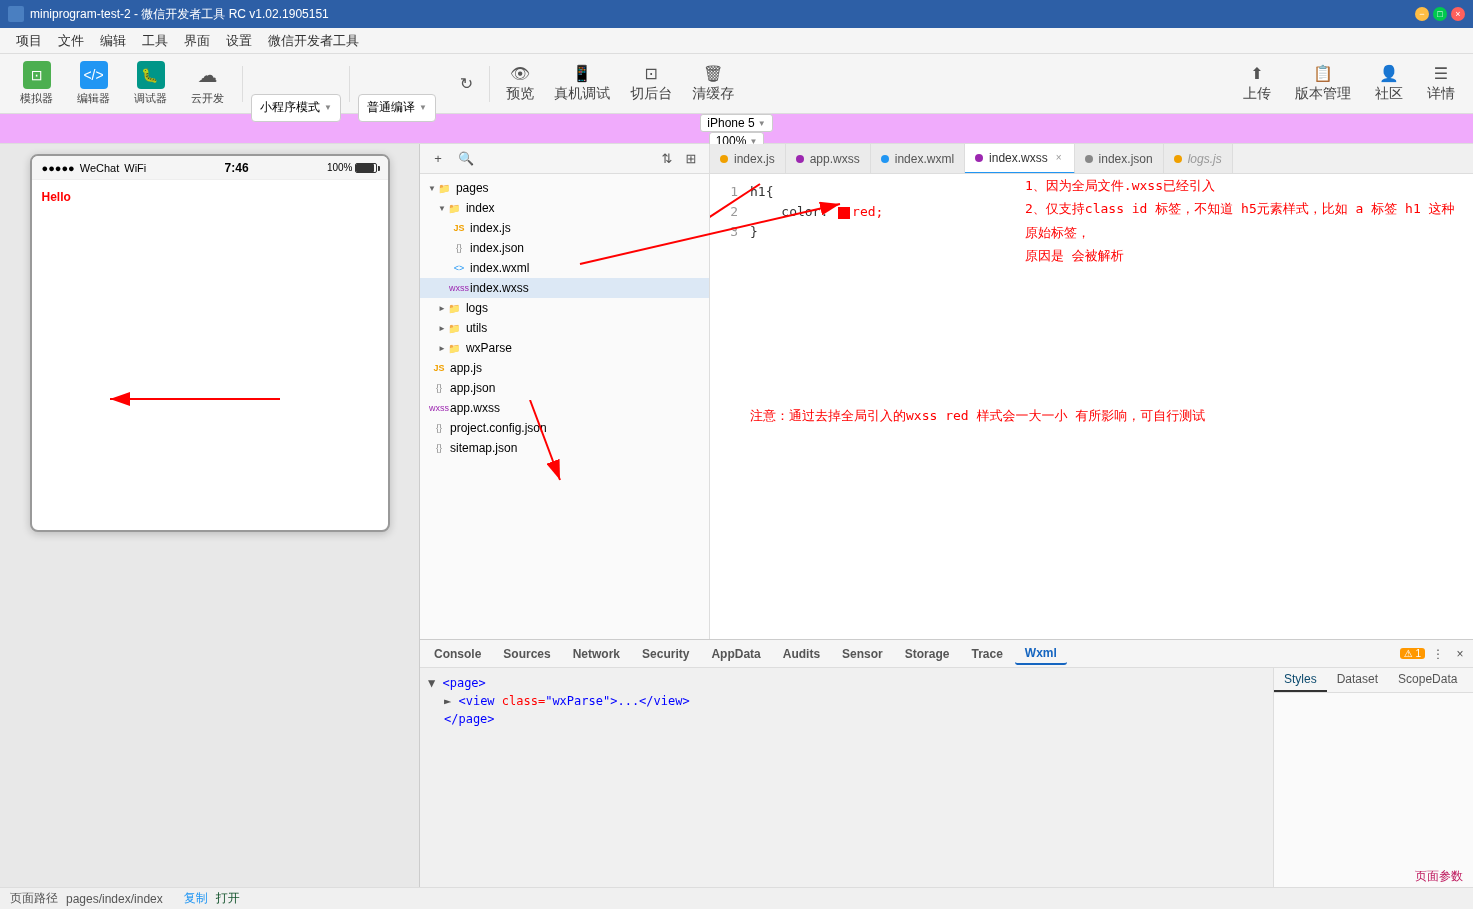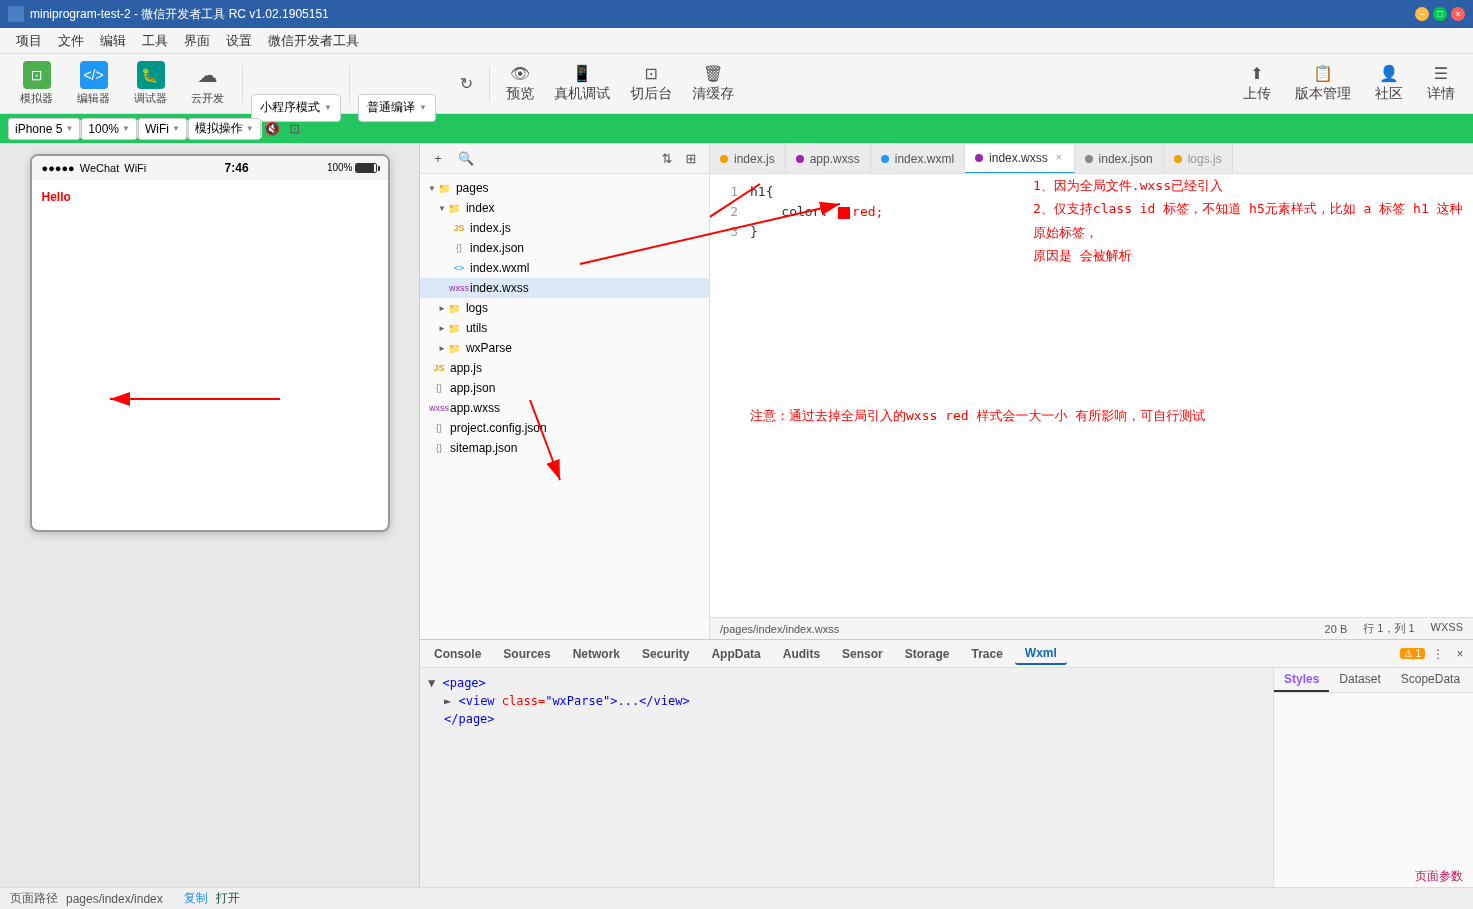--- a/index.html
+++ b/index.html
@@ -79,27 +79,28 @@
     }
     .toolbar-dropdown .arrow { font-size: 8px; color: #888; }
 
     .toolbar-right { margin-left: auto; display: flex; align-items: center; gap: 8px; }
     .toolbar-icon-btn { display: flex; flex-direction: column; align-items: center; padding: 2px 8px; cursor: pointer; gap: 2px; }
     .toolbar-icon-btn .ti-icon { font-size: 16px; color: #555; }
     .toolbar-icon-btn .ti-label { font-size: 14px; color: #444; }
 
     
     #toolbar2 {
-      background: #22c55e;
+      background: #f0abfc;
       height: 30px;
       display: flex;
       align-items: center;
       padding: 0 8px;
       border-bottom: 1px solid #ddd;
       gap: 0;
+      flex-direction: column;
     }
     .t2-dropdown {
       display: flex;
       align-items: center;
       border: 1px solid #ccc;
       border-radius: 3px;
       padding: 1px 6px;
       background: white;
       cursor: pointer;
       font-size: 12px;
@@ -329,21 +330,21 @@
       display: flex;
       border-bottom: 1px solid #ddd;
       background: #f5f5f5;
     }
     .right-tab {
       padding: 4px 10px;
       font-size: 12px;
       cursor: pointer;
       color: #555;
     }
-    .right-tab.active { color: #8b5cf6; border-bottom: 2px solid #333; font-weight: bold; }
+    .right-tab.active { color: #0c4a6e; border-bottom: 2px solid #333; }
 
     
     #statusbar {
       position: absolute;
       bottom: 0;
       left: 0;
       right: 0;
       height: 22px;
       background: #f0f0f0;
       border-top: 1px solid #ddd;
@@ -648,68 +649,60 @@
           </div>
           <div class="editor-tab active">
             <span class="tab-dot tab-wxss"></span>
             <span>index.wxss</span>
             <span class="tab-close">×</span>
           </div>
           <div class="editor-tab">
             <span class="tab-dot tab-json"></span>
             <span>index.json</span>
           </div>
-          <div class="editor-tab" style="color:#999;">
+          <div class="editor-tab" style="font-style:italic;color:#999;">
             <span class="tab-dot tab-js"></span>
             <span>logs.js</span>
           </div>
         </div>
 
         <div id="editor-content" style="position:relative;padding:8px 0;font-family:Consolas,monospace;font-size:13px;flex:1;overflow:auto;background:white;">
           <div class="code-line">
             <span class="line-num">1</span>
             <span class="line-code">h1{</span>
           </div>
           <div class="code-line">
             <span class="line-num">2</span>
             <span class="line-code">&nbsp;&nbsp;&nbsp;&nbsp;color:&nbsp;<span style="display:inline-block;width:12px;height:12px;background:red;vertical-align:middle;margin:0 2px;"></span><span style="color:red;">red;</span></span>
           </div>
           <div class="code-line">
             <span class="line-num">3</span>
             <span class="line-code">}</span>
           </div>
 
-          <div class="annotation-box" style="position:absolute;top:0;right:10px;width:430px;font-size:13px;color:red;line-height:1.8;">
+          <div class="annotation-box" style="position:absolute;top:0;right:18px;width:430px;font-size:13px;color:red;line-height:1.8;">
             <div>1、因为全局文件.wxss已经引入</div>
             <div>2、仅支持class id 标签，不知道 h5元素样式，比如 a 标签 h1 这种原始标签，</div>
             <div>原因是 会被解析</div>
           </div>
 
           <svg style="position:absolute;top:0;left:-300px;pointer-events:none;overflow:visible;" width="400" height="400">
             <defs>
               <marker id="arrowEnd" markerWidth="10" markerHeight="7" refX="10" refY="3.5" orient="auto">
                 <polygon points="0 0, 10 3.5, 0 7" fill="red"></polygon>
               </marker>
             </defs>
             <line x1="350" y1="10" x2="30" y2="220" stroke="red" stroke-width="2" marker-end="url(#arrowEnd)"></line>
           </svg>
 
           <div class="annotation-note" style="position:absolute;top:230px;left:40px;right:10px;font-size:13px;color:red;line-height:1.8;">
             <div>注意：通过去掉全局引入的wxss red 样式会一大一小 有所影响，可自行测试</div>
           </div>
         </div>
 
-        <div id="editor-status">
-          <span class="status-path">/pages/index/index.wxss</span>
-          <span>20 B</span>
-          <div class="status-right">
-            <span>行 1，列 1</span>
-            <span>WXSS</span>
-          </div>
-        </div>
       </div>
     </div>
 
     <div id="bottom-area">
       <div id="bottom-tabs">
         <div class="bottom-tab">Console</div>
         <div class="bottom-tab">Sources</div>
         <div class="bottom-tab">Network</div>
         <div class="bottom-tab">Security</div>
         <div class="bottom-tab">AppData</div>

